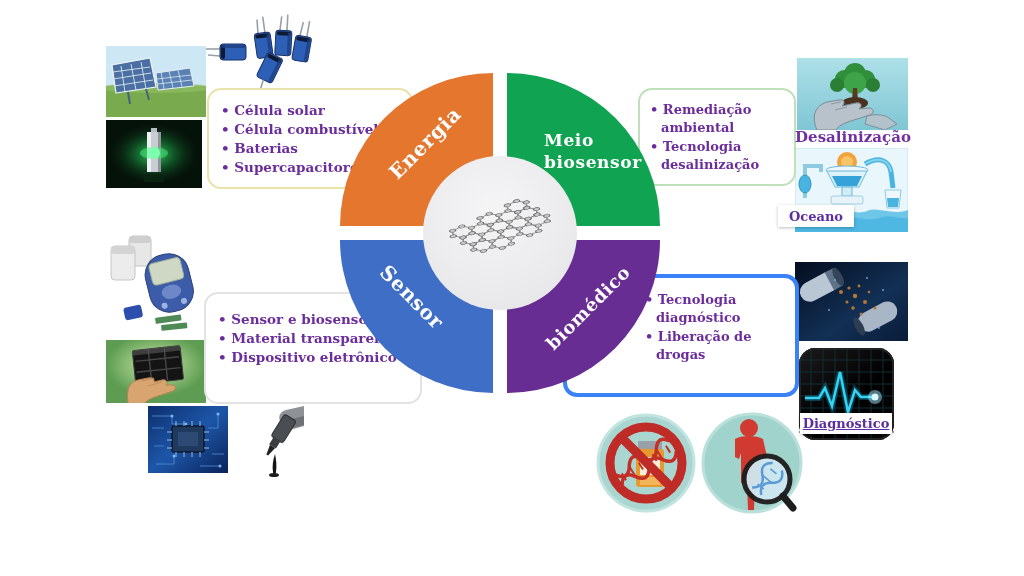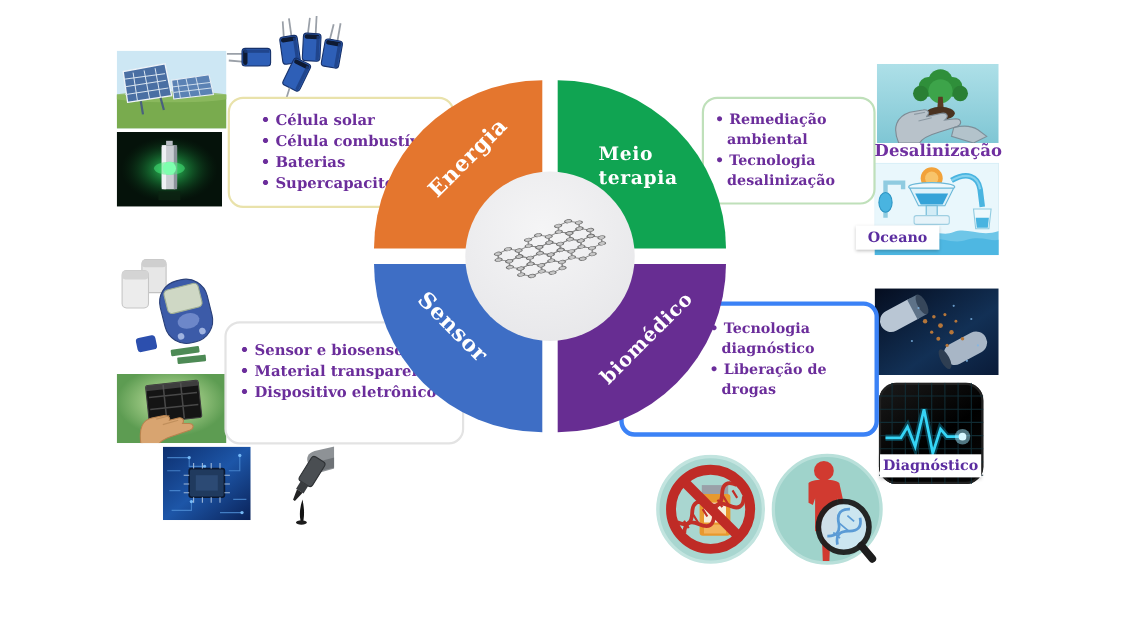--- a/index.html
+++ b/index.html
@@ -3,21 +3,21 @@
 <meta charset="utf-8">
 <style>
   html,body{margin:0;padding:0;background:#fff;}
   .stage{position:relative;width:1024px;height:576px;background:#ffffff;overflow:hidden;
          font-family:"DejaVu Serif",serif;}
   .photo{position:absolute;overflow:hidden;z-index:1;}
   .photo svg{display:block;}
 
   
   .bbox{position:absolute;background:#fff;border-radius:14px;z-index:2;box-sizing:border-box;}
-  #box-energia{left:207px;top:88px;width:206px;height:101px;border:2px solid #e9e2ab;padding:11px 4px 4px 28px;}
+  #box-energia{left:207px;top:88px;width:206px;height:101px;border:2px solid #e9e2ab;padding:11px 4px 4px 12px;}
   #box-meio{left:638px;top:88px;width:158px;height:98px;border:2px solid #bfe0ba;padding:11px 4px 4px 10px;}
   #box-sensor{left:204px;top:292px;width:218px;height:112px;border:2px solid #e3e3e3;padding:16px 4px 4px 12px;}
   #box-bio{left:563px;top:274px;width:236px;height:123px;border:4px solid #3b82f6;padding:13px 4px 20px 78px;}
   ul.blist{margin:0;padding:0;list-style:none;font-weight:bold;color:#6b2d9b;line-height:1.42;}
   #box-energia ul.blist,#box-sensor ul.blist{font-size:13.5px;}
   #box-meio ul.blist,#box-bio ul.blist{font-size:13px;}
   ul.blist li{padding-left:11px;text-indent:-11px;}
   ul.blist li::before{content:"• ";}
 
   
@@ -34,21 +34,21 @@
   .l-meio{left:200px;top:56px;width:112px;font-size:17px;line-height:1.3;text-align:left;padding-left:4px;}
   .l-sensor{left:22px;top:212px;width:100px;font-size:20px;transform:rotate(45deg);}
   .l-bio{left:186px;top:224px;width:124px;font-size:18px;transform:rotate(-45deg);}
 
   
   .caption{position:absolute;z-index:2;font-weight:bold;color:#7030a0;}
   #lbl-desal{left:793px;top:128px;width:120px;text-align:center;font-size:15px;}
   .whitebox{position:absolute;z-index:2;background:#fff;display:flex;align-items:center;justify-content:center;
             font-weight:bold;color:#5b2da0;box-shadow:0 1px 3px rgba(0,0,0,.25);}
   #lbl-oceano{left:778px;top:205px;width:76px;height:22px;font-size:13px;}
-  #lbl-diag{left:800px;top:413px;width:92px;height:21px;font-size:13px;}
+  #lbl-diag{left:800px;top:413px;width:92px;height:21px;font-size:13px;text-decoration:underline;}
 
   .diagicon{position:absolute;left:799px;top:348px;width:95px;height:92px;z-index:1;border-radius:16px;
             background:linear-gradient(145deg,#1b1b1b,#000 55%,#090909);box-shadow:inset 0 0 0 2px #222;}
 </style>
 </head>
 <body>
 
 <div class="stage">
 
   <div class="photo" style="left:106px;top:46px;width:100px;height:71px">
@@ -240,21 +240,21 @@
   </div>
 
   <div class="pie">
     <div class="quad q-orange"></div>
     <div class="quad q-green"></div>
     <div class="quad q-blue"></div>
     <div class="quad q-purple"></div>
     <div class="qlabel l-energia">Energia</div>
     <div class="qlabel l-meio">
       <div>Meio</div>
-      <div>terapia</div>
+      <div>biosensor</div>
     </div>
     <div class="qlabel l-sensor">Sensor</div>
     <div class="qlabel l-bio">biomédico</div>
     <div class="disc">
       <svg id="graphene" width="154" height="154" viewBox="0 0 154 154">
           <g transform="translate(77,70) rotate(-10) scale(1,0.5) rotate(-28)">
             <line x1="-22.000000000000007" y1="-19.052558883257646" x2="-27.5" y2="-9.526279441628823" stroke="#8a8a8a" stroke-width="1.5"></line>
             <line x1="-27.5" y1="-9.526279441628823" x2="-38.5" y2="-9.526279441628823" stroke="#8a8a8a" stroke-width="1.5"></line>
             <line x1="-38.5" y1="-9.526279441628823" x2="-44" y2="-19.05255888325765" stroke="#8a8a8a" stroke-width="1.5"></line>
             <line x1="-44" y1="-19.05255888325765" x2="-38.50000000000001" y2="-28.578838324886473" stroke="#8a8a8a" stroke-width="1.5"></line>

